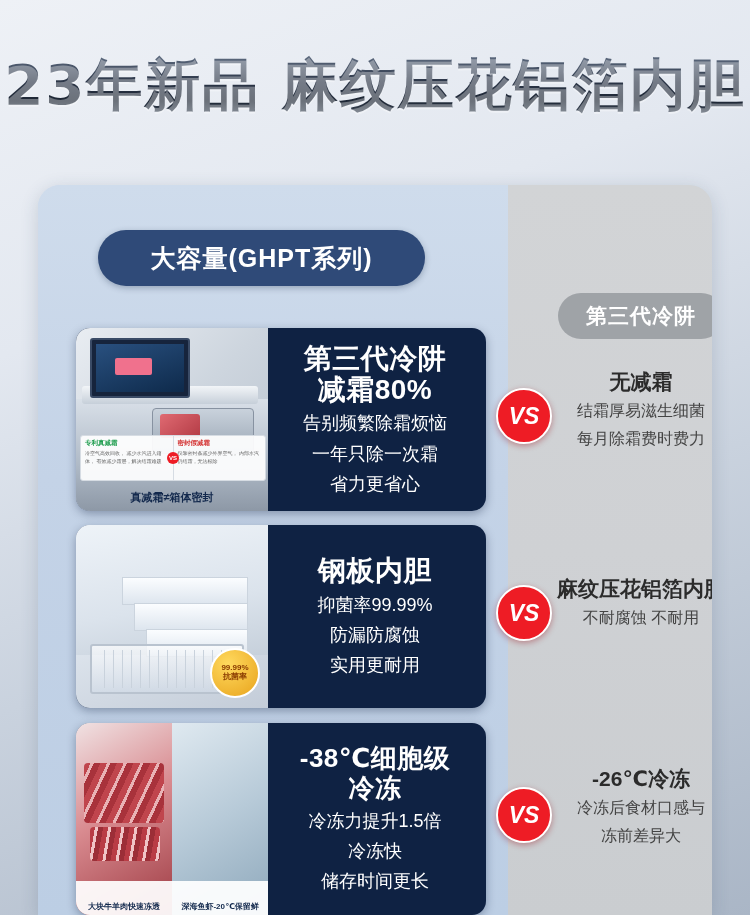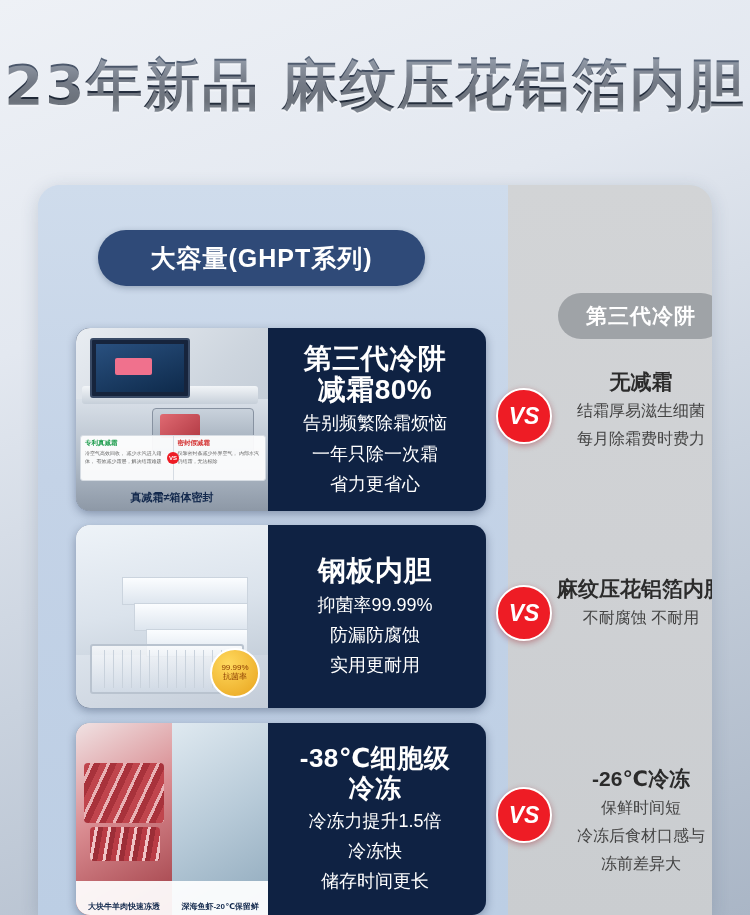--- a/index.html
+++ b/index.html
@@ -158,21 +158,21 @@
     background:linear-gradient(180deg,rgba(255,255,255,.7),rgba(210,220,232,.55));
   }
   .img2 .basket2:after{
     content:"";position:absolute;inset:4px;
     background:repeating-linear-gradient(90deg,transparent 0 8px,#c9d2dc 8px 9px);
   }
   .img2 .badge{
     position:absolute;right:8px;bottom:10px;width:46px;height:46px;border-radius:50%;
     background:radial-gradient(circle at 35% 30%,#ffd95e,#e8a31c);
     border:2px solid #fff;display:flex;flex-direction:column;
-    align-items:center;justify-content:center;color:#8a3b00;font-weight:normal;line-height:1.1;
+    align-items:center;justify-content:center;color:#8a3b00;font-weight:bold;line-height:1.1;
   }
   .img2 .badge .b1{font-size:8px;} .img2 .badge .b2{font-size:8px;}
 
   
   .img3{background:#e9eef3;}
   .img3 .halfimg{position:absolute;top:0;height:100%;width:96px;overflow:hidden;}
   .img3 .left{left:0;background:linear-gradient(150deg,#f0e2e3 0%,#d98b90 45%,#9e3b43 100%);}
   .img3 .right{left:96px;background:linear-gradient(150deg,#dfe9f0 0%,#b7cad8 50%,#8ea8bb 100%);}
   .img3 .marble{
     position:absolute;left:8px;top:40px;width:80px;height:60px;border-radius:4px;
@@ -305,20 +305,19 @@
           <div class="ct-main small">-38℃细胞级</div>
           <div class="ct-main small">冷冻</div>
           <div class="ct-sub">冷冻力提升1.5倍</div>
           <div class="ct-sub">冷冻快</div>
           <div class="ct-sub">储存时间更长</div>
         </div>
       </div>
       <div class="vs vs3">VS</div>
       <div class="rtext rt3">
         <div class="r-main">-26℃冷冻</div>
-        <div class="r-sub">保鲜时间短</div>
         <div class="r-sub">冷冻后食材口感与</div>
         <div class="r-sub">冻前差异大</div>
       </div>
     </div>
 
   </div>
 </div>
 
 </body></html>

